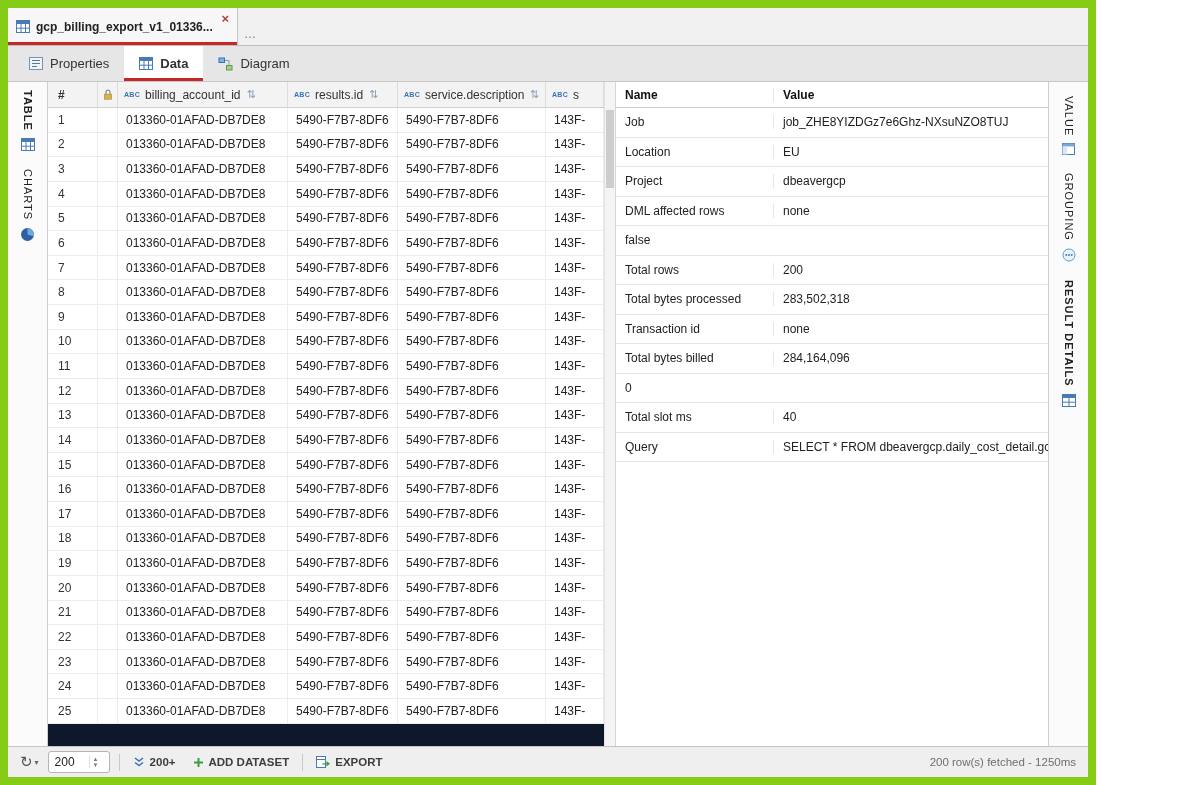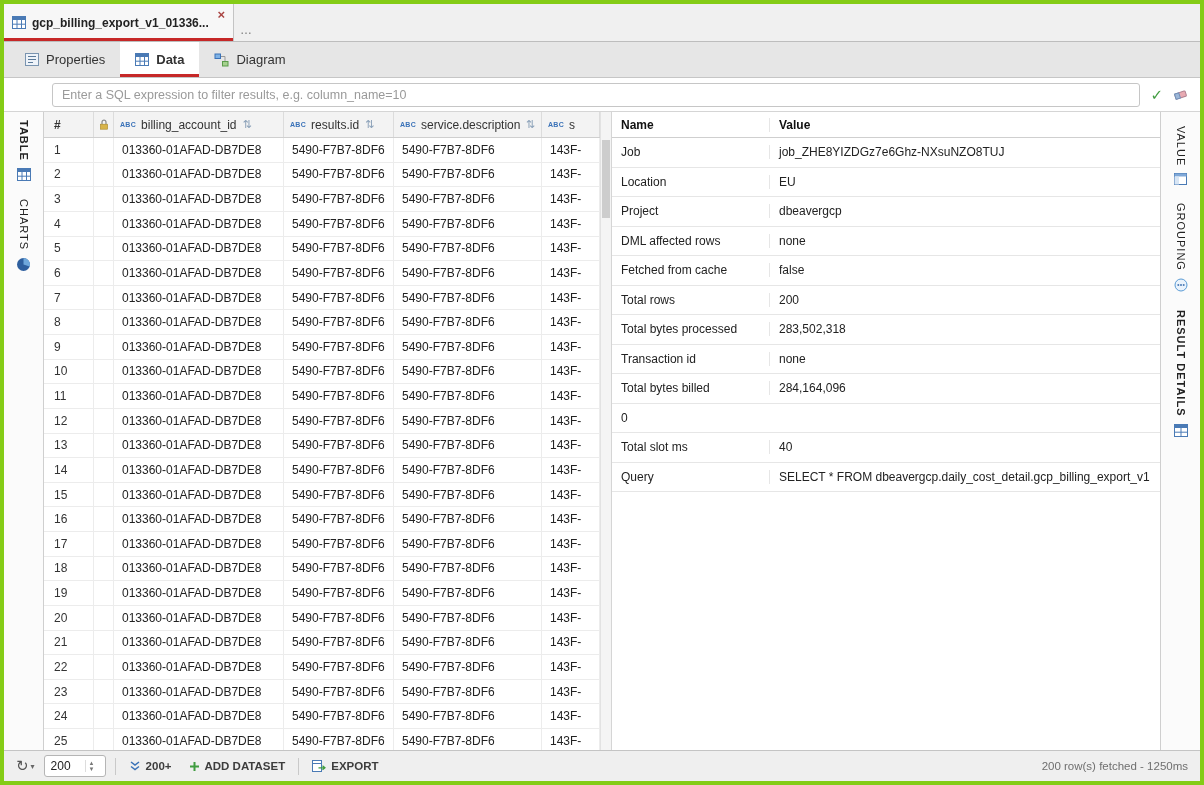--- a/index.html
+++ b/index.html
@@ -1,17 +1,17 @@
 <!DOCTYPE html>
 <html><head>
 <meta charset="utf-8">
 <style>
   *{box-sizing:border-box;margin:0;padding:0}
   html,body{margin:0;padding:0;background:#fff;font-family:"Liberation Sans","DejaVu Sans",sans-serif}
-  .window{width:1204px;height:785px;border:4px solid #84cc16;background:#0f172a;display:flex;flex-direction:column;overflow:hidden}
+  .window{width:1096px;height:785px;border:8px solid #84cc16;background:#0f172a;display:flex;flex-direction:column;overflow:hidden}
 
   
   .editor-tabbar{flex:0 0 38px;background:#f0f0f0;border-bottom:1px solid #bdbdbd;display:flex;align-items:stretch}
   .editor-tab{width:230px;background:#f7f7f7;border-right:1px solid #c4c4c4;display:flex;align-items:center;gap:6px;padding:0 8px;position:relative;cursor:default}
   .editor-tab::after{content:"";position:absolute;left:0;right:0;bottom:0;height:3px;background:#c62828}
   .tab-title{font-size:12px;font-weight:bold;color:#222;white-space:nowrap;overflow:hidden;flex:1}
   .tab-close{color:#a94442;font-size:13px;font-weight:bold;line-height:1;align-self:flex-start;margin-top:4px;cursor:pointer}
   .tab-overflow{align-self:flex-end;color:#777;font-size:12px;padding:0 6px 4px 6px;cursor:pointer}
 
   
@@ -126,32 +126,20 @@
         <svg width="15" height="14" viewBox="0 0 15 14">
             <path d="M6.5 3.5 H11 V9" stroke="#999" fill="none"></path>
             <rect x="1" y="1" width="5.5" height="4.5" fill="#7fb2e5" stroke="#3a72b8"></rect>
             <rect x="8.5" y="8.5" width="5.5" height="4.5" fill="#a5d18e" stroke="#5a9b4a"></rect>
           </svg>
       </span>
       <span>Diagram</span>
     </div>
   </div>
 
-  <div class="filter-bar">
-    <input class="filter-input" type="text" placeholder="Enter a SQL expression to filter results, e.g. column_name=10" style="">
-    <span class="filter-check">✓</span>
-    <span class="icon">
-      <svg width="15" height="13" viewBox="0 0 15 13">
-          <g transform="rotate(-18 7 7)">
-            <rect x="2" y="4.5" width="11" height="5.5" rx="1" fill="#e8aab2" stroke="#b08090"></rect>
-            <rect x="2" y="4.5" width="4.5" height="5.5" fill="#9db7d8" stroke="#7090b8"></rect>
-          </g>
-        </svg>
-    </span>
-  </div>
 
   <div class="main">
 
     <div class="left-rail">
       <div class="rail-group active">
         <span class="rail-label">TABLE</span>
         <span class="icon">
           <svg width="14" height="13" viewBox="0 0 14 13">
               <rect x="0.5" y="0.5" width="13" height="12" fill="#fff" stroke="#4a7ab5"></rect>
               <rect x="0.5" y="0.5" width="13" height="3.5" fill="#4a7ab5"></rect>
@@ -429,21 +417,20 @@
           </div>
           <div class="details-row">
             <div class="dname">Project</div>
             <div class="dvalue">dbeavergcp</div>
           </div>
           <div class="details-row">
             <div class="dname">DML affected rows</div>
             <div class="dvalue">none</div>
           </div>
           <div class="details-row">
-            <div class="dname">Fetched from cache</div>
             <div class="dvalue">false</div>
           </div>
           <div class="details-row">
             <div class="dname">Total rows</div>
             <div class="dvalue">200</div>
           </div>
           <div class="details-row">
             <div class="dname">Total bytes processed</div>
             <div class="dvalue">283,502,318</div>
           </div>

